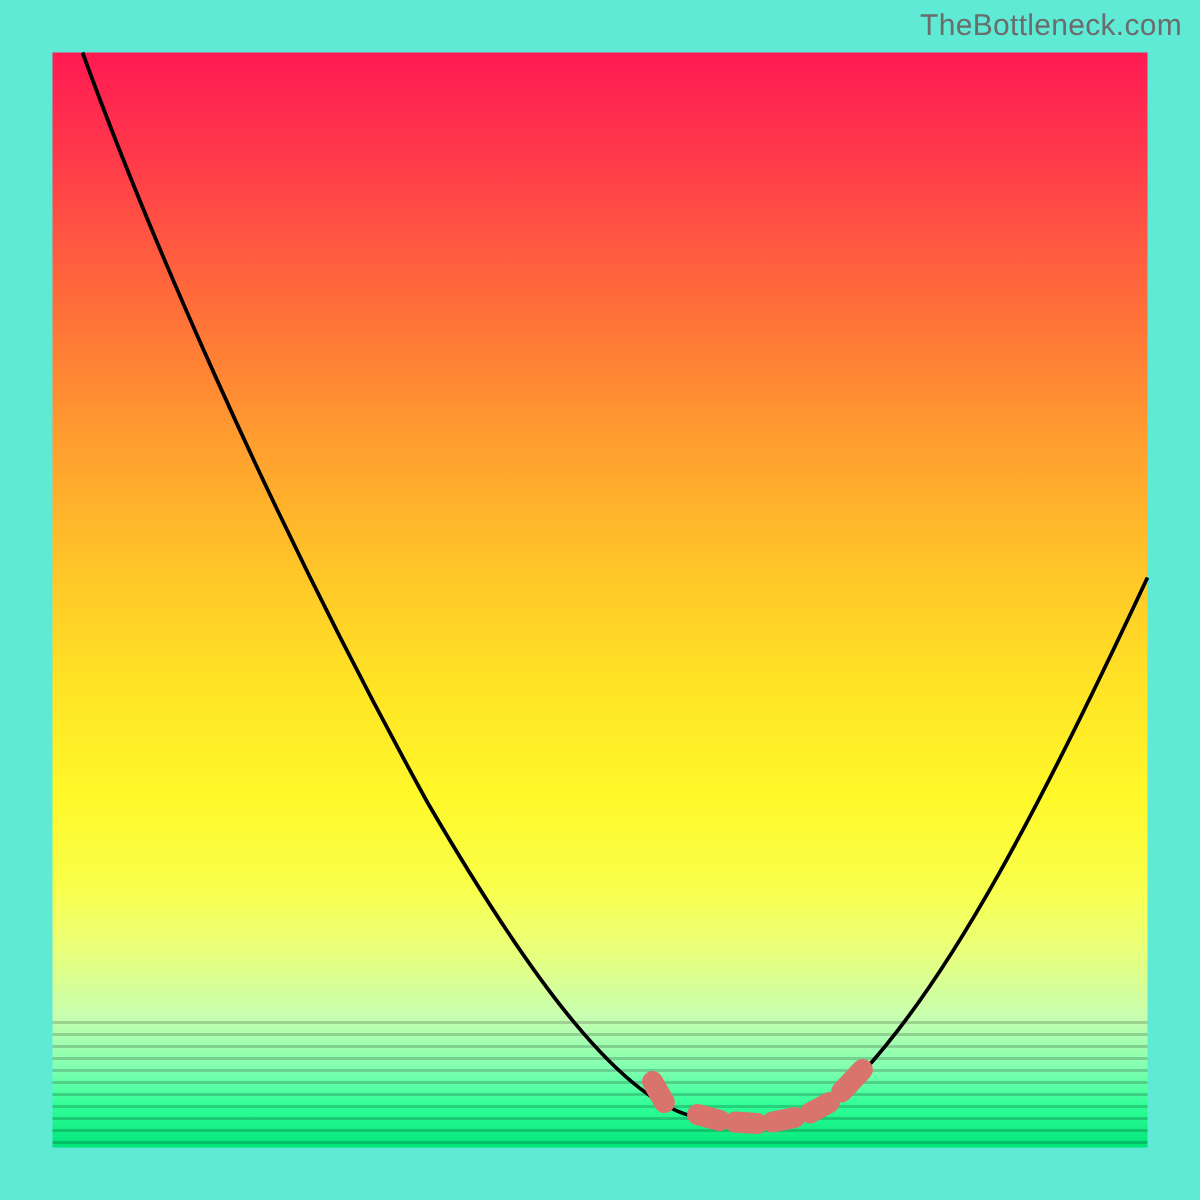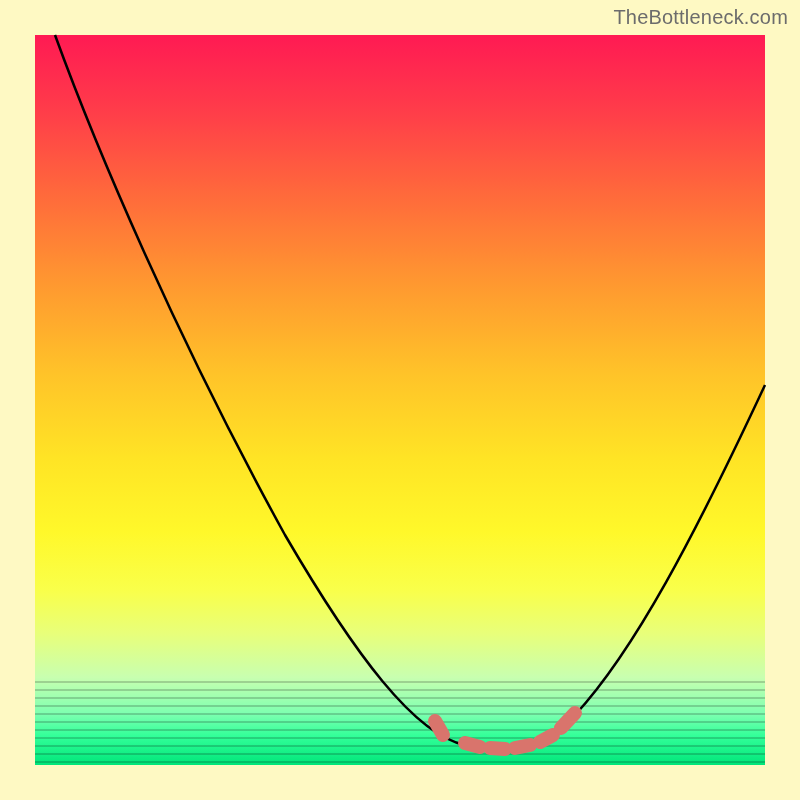--- a/index.html
+++ b/index.html
@@ -8,21 +8,21 @@
     width: 800px;
     height: 800px;
     background: #000;
     overflow: hidden;
     font-family: Arial, Helvetica, sans-serif;
   }
   .frame {
     position: relative;
     width: 800px;
     height: 800px;
-    background: #fef9c3;
+    background: #5eead4;
   }
   .plot-area {
     position: absolute;
     left: 35px;
     top: 35px;
     width: 730px;
     height: 730px;
     background: linear-gradient(to bottom,
       #ff1a53 0%,
       #ff3b4a 10%,

